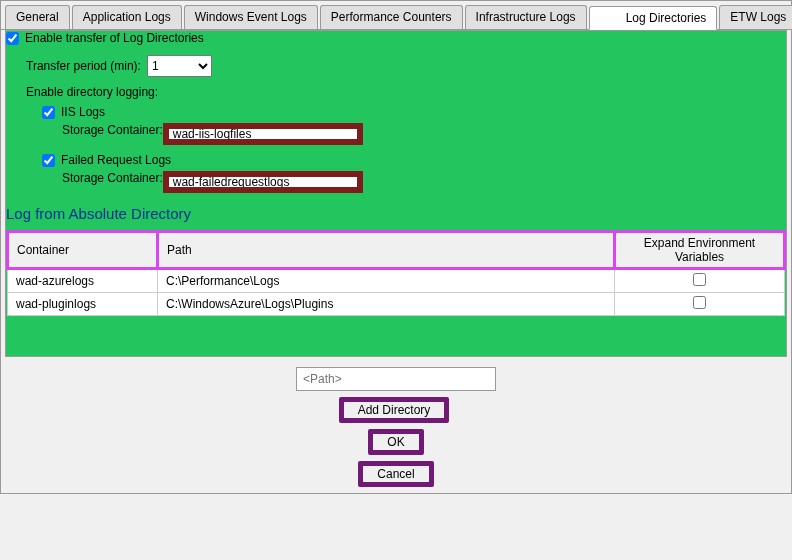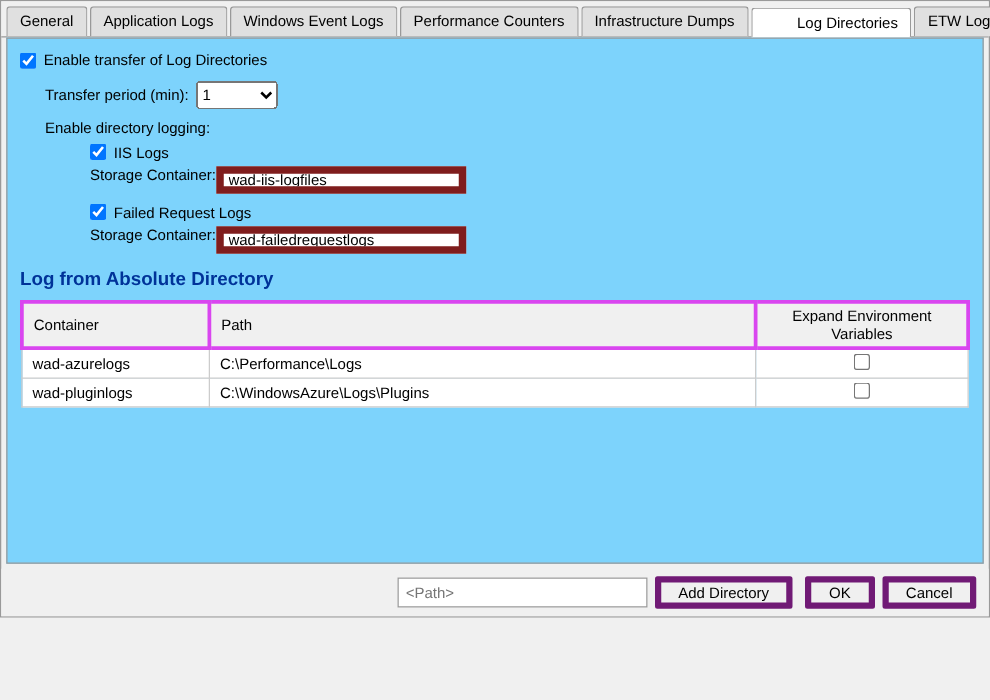--- a/index.html
+++ b/index.html
@@ -45,24 +45,24 @@
       background: #fff;
       border-bottom: 1px solid #fff;
       z-index: 1;
       position: relative;
       top: 1px;
       padding-left: 36px;
     }
     
     .content {
       flex: 1;
-      background: #7dd3fc;
+      background: #22c55e;
       border: 1px solid #999;
       margin: 0 4px 4px 4px;
-      padding: 10px;
+      padding: 0;
       overflow: auto;
     }
     
     .enable-row {
       display: flex;
       align-items: center;
       gap: 6px;
       margin-bottom: 10px;
     }
     .enable-row label {
@@ -90,45 +90,44 @@
       margin-bottom: 6px;
       font-size: 12px;
     }
     
     .log-section {
       margin-left: 36px;
       margin-bottom: 8px;
     }
     .log-section-header {
       display: flex;
-      align-items: flex-start;
+      align-items: flex-end;
       gap: 6px;
       margin-bottom: 4px;
-      margin-left: 20px;
     }
     .storage-row {
       display: flex;
       align-items: flex-start;
       gap: 0;
       margin-left: 20px;
     }
     .storage-row label {
       font-size: 12px;
     }
     .storage-input {
       width: 200px;
       font-size: 12px;
       height: 22px;
       padding: 2px 4px;
       border: 6px solid #7f1d1d;
     }
     
     .abs-dir-heading {
       font-size: 15px;
-      font-weight: bold;
+      font-weight: normal;
       color: #003399;
       margin-top: 12px;
       margin-bottom: 8px;
     }
     
     .dir-table {
       width: 100%;
       border-collapse: collapse;
       font-size: 12px;
     }
@@ -151,20 +150,21 @@
       text-align: center;
     }
     
     .bottom-bar {
       display: flex;
       align-items: center;
       justify-content: flex-end;
       padding: 6px 10px;
       gap: 6px;
       background: #f0f0f0;
+      flex-direction: column;
     }
     .path-input {
       width: 200px;
       height: 24px;
       font-size: 12px;
       padding: 2px 6px;
       border: 1px solid #999;
       color: #999;
     }
     .btn {
@@ -189,21 +189,21 @@
 </head>
 <body>
 
 <div class="window">
 
   <div class="tab-bar">
     <div class="tab">General</div>
     <div class="tab">Application Logs</div>
     <div class="tab">Windows Event Logs</div>
     <div class="tab">Performance Counters</div>
-    <div class="tab">Infrastructure Dumps</div>
+    <div class="tab">Infrastructure Logs</div>
     <div class="tab active">Log Directories</div>
     <div class="tab">ETW Logs</div>
     <div class="tab">Crash Dumps</div>
   </div>
 
   <div class="content">
 
     <div class="enable-row">
       <input type="checkbox" checked="" style="">
       <label>Enable transfer of Log Directories</label>

